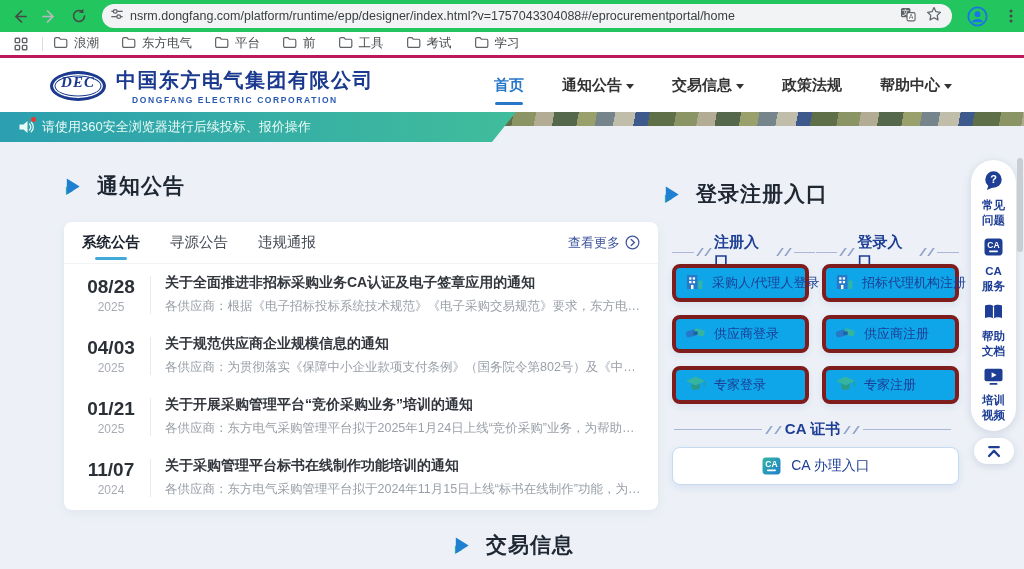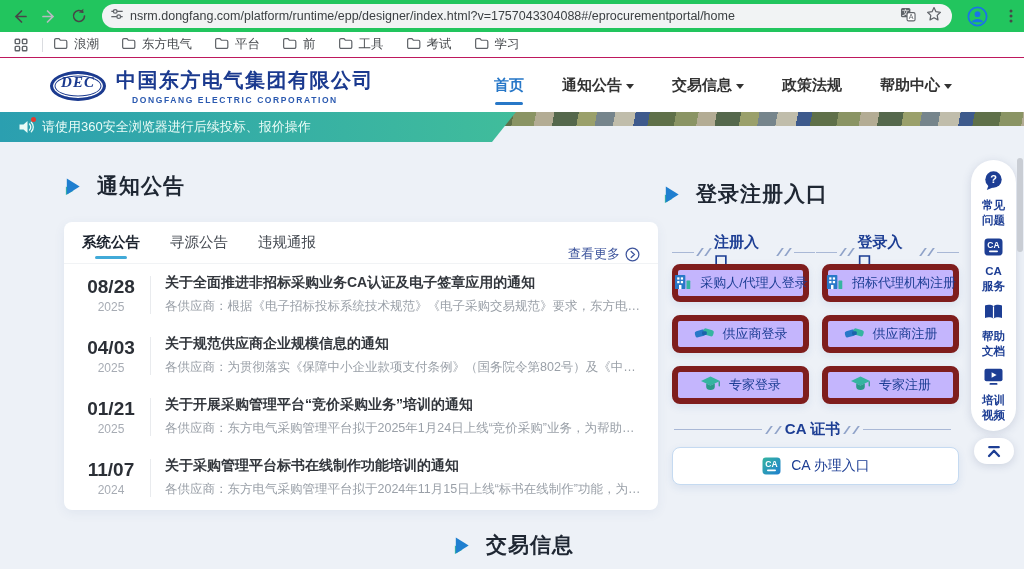--- a/index.html
+++ b/index.html
@@ -8,21 +8,21 @@
 
   
   .toolbar { position:absolute; top:0; left:0; width:100%; height:32px; background:#22c55e; display:flex; align-items:center; }
   .tb-icon { width:26px; height:26px; display:flex; align-items:center; justify-content:center; border-radius:50%; flex:0 0 auto; }
   .tb-back { margin-left:6px; } .tb-fwd { margin-left:4px; } .tb-reload { margin-left:4px; }
   .omnibox { margin-left:10px; width:868px; height:24px; background:#f1f3f4; border-radius:12px; display:flex; align-items:center; padding:0 8px; }
   .omnibox .url { font-size:12.5px; color:#3c4043; margin-left:6px; flex:1; white-space:nowrap; overflow:hidden; }
   .ob-right { display:flex; align-items:center; gap:10px; margin-right:2px; }
   .avatar-btn { margin-left:12px; } .kebab { margin-left:8px; }
 
-  .bookmarks { position:absolute; top:32px; left:0; width:100%; height:26px; background:#ffffff; display:flex; align-items:center; border-bottom:1px solid #be185d; }
+  .bookmarks { position:absolute; top:32px; left:0; width:100%; height:26px; background:#ffffff; display:flex; align-items:center; border-bottom:3px solid #be185d; }
   .bm-apps { margin-left:8px; }
   .bm-sep { width:1px; height:14px; background:#dadce0; margin:0 10px 0 8px; }
   .bm-item { display:flex; align-items:center; gap:6px; margin-right:22px; font-size:12.5px; color:#474a4e; }
 
   
   .siteheader { position:absolute; top:58px; left:0; width:100%; height:54px; background:#ffffff; }
   .logo-wrap { position:absolute; left:50px; top:9px; display:flex; align-items:center; gap:10px; }
   .logo-oval { width:56px; height:30px; border:3px solid #1b3a8f; border-radius:50%; display:flex; justify-content:center; box-shadow:inset 0 0 0 1.5px #fff, inset 0 0 0 2.5px #1b3a8f; }
   .logo-oval span { font-family:"Liberation Serif",serif; font-style:italic; font-weight:bold; font-size:15px; color:#1b3a8f; letter-spacing:1px; }
   .logo-text .cn { font-size:20px; font-weight:bold; color:#1b3a8f; letter-spacing:1.5px; }
@@ -45,42 +45,42 @@
   .speaker .dot { position:absolute; top:-2px; right:0; width:5px; height:5px; border-radius:50%; background:#e63b2e; }
 
   
   .sec-title { position:absolute; display:flex; align-items:center; gap:13px; font-size:21px; font-weight:bold; color:#1f2733; letter-spacing:1px; }
   #t-announce { left:63px; top:172px; }
   #t-login   { left:662px; top:180px; }
   #t-trade   { left:452px; top:531px; }
 
   
   .card { position:absolute; left:64px; top:222px; width:594px; height:288px; background:#fff; border-radius:8px; box-shadow:0 3px 12px rgba(50,80,140,.07); }
-  .tabrow { height:42px; display:flex; align-items:flex-end; padding:0 18px; border-bottom:1px solid #f1f3f5; }
+  .tabrow { height:42px; display:flex; align-items:center; padding:0 18px; border-bottom:1px solid #f1f3f5; }
   .tab { position:relative; height:42px; display:flex; align-items:center; margin-right:30px; font-size:14.5px; color:#454a52; cursor:pointer; }
   .tab.active { font-weight:bold; color:#1c232e; }
   .tab.active::after { content:''; position:absolute; left:50%; transform:translateX(-50%); bottom:4px; width:32px; height:3px; background:#41aad8; border-radius:2px; }
   .more { margin-left:auto; display:flex; align-items:center; gap:5px; font-size:13px; color:#3d549c; cursor:pointer; }
   .nitem { height:61px; display:flex; align-items:center; padding:0 16px; }
   .date-col { width:62px; text-align:center; flex:0 0 auto; }
   .ndate { font-size:19px; font-weight:bold; color:#2b2f36; }
   .nyear { font-size:12px; color:#a7acb4; margin-top:2px; }
   .vline { width:1px; height:38px; background:#e9ebee; margin:0 14px 0 8px; flex:0 0 auto; }
   .ntxt { flex:1; min-width:0; }
   .ntitle { font-size:14px; font-weight:bold; color:#33373d; white-space:nowrap; overflow:hidden; text-overflow:ellipsis; margin-bottom:6px; }
   .ndesc { font-size:12.5px; color:#9aa0a8; white-space:nowrap; overflow:hidden; text-overflow:ellipsis; }
 
   
   .ghead-row { position:absolute; left:672px; top:233px; width:287px; display:flex; }
   .ghead { flex:1; display:flex; align-items:center; justify-content:center; gap:4px; font-size:15px; font-weight:bold; color:#1d3e94; }
   .hline { width:22px; height:1px; background:#a9b8d6; }
   .sl { width:2px; height:8px; background:#8fa2c8; transform:skewX(-35deg); margin:0 1px; }
   .btncol { position:absolute; top:264px; display:flex; flex-direction:column; gap:13px; }
   #col-login { left:672px; } #col-reg { left:822px; }
-  .entry-btn { width:137px; height:38px; background:#c4b5fd; border:6px solid #7f1d1d; border-radius:8px; display:flex; align-items:center; gap:8px; padding:0 9px; font-size:13px; font-weight:500; color:#1d3e94; box-shadow:0 3px 8px rgba(40,90,170,.10); cursor:pointer; white-space:nowrap;justify-content:center; }
+  .entry-btn { width:137px; height:38px; background:#0ea5e9; border:4px solid #7f1d1d; border-radius:8px; display:flex; align-items:center; gap:8px; padding:0 9px; font-size:13px; font-weight:500; color:#1d3e94; box-shadow:0 3px 8px rgba(40,90,170,.10); cursor:pointer; white-space:nowrap; }
   .entry-btn svg { flex:0 0 auto; }
   .ca-head { position:absolute; left:663px; top:420px; width:299px; display:flex; align-items:center; justify-content:center; gap:5px; font-size:15px; font-weight:bold; color:#1d3e94; }
   .ca-head .hline { width:88px; }
   .ca-btn { position:absolute; left:672px; top:447px; width:287px; height:38px; background:#fff; border:1px solid #c5daf1; border-radius:8px; box-shadow:0 3px 8px rgba(40,90,170,.10); display:flex; align-items:center; justify-content:center; gap:9px; font-size:14px; color:#1d3e94; cursor:pointer; }
 
   
   .sidebar { position:absolute; left:971px; top:160px; width:45px; border-radius:23px; background:#fff; box-shadow:0 2px 10px rgba(60,80,120,.18); padding:10px 0 8px; display:flex; flex-direction:column; align-items:center; gap:9px; }
   .sb-item { width:30px; display:flex; flex-direction:column; align-items:center; gap:3px; font-size:11.5px; font-weight:bold; color:#1d3e94; line-height:1.3; text-align:center; cursor:pointer; }
   .sb-item .lbl { width:26px; word-break:break-all; }
   .totop { position:absolute; left:974px; top:438px; width:40px; height:26px; background:#fff; border-radius:13px; box-shadow:0 2px 8px rgba(60,80,120,.18); display:flex; align-items:center; justify-content:center; cursor:pointer; }

